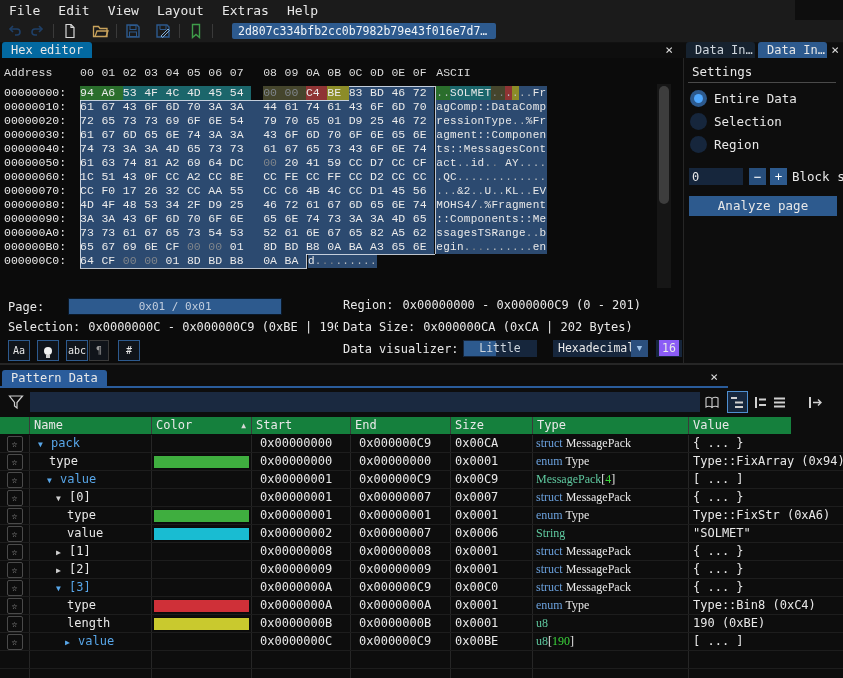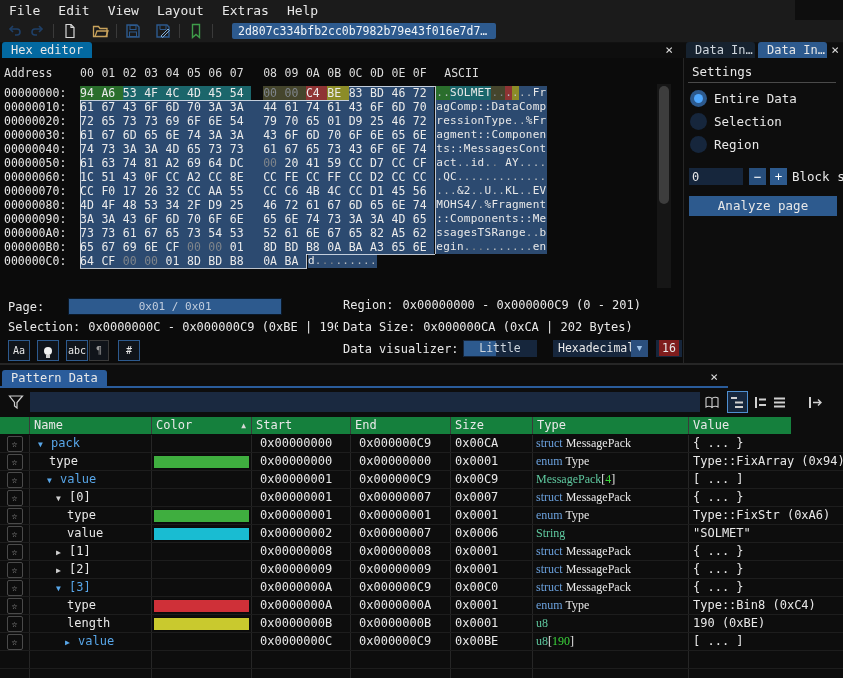--- a/index.html
+++ b/index.html
@@ -26,21 +26,21 @@
        white-space:nowrap;overflow:hidden;}
   .tab.hex{background:#0369a1;margin-left:2px;}
   .tab.inactive{background:#16222f;color:#cfd6dd;}
   .tab.active{background:#2d5a8e;}
   .xbtn{color:#e0e0e0;font-size:13px;line-height:16px;padding:0 4px;cursor:default;}
   #hex-tabbar .xbtn{position:absolute;right:6px;bottom:0;}
   #right-tabbar .tab{margin-left:3px;}
 
   
   #hex-panel{position:absolute;left:0;top:58px;width:683px;height:305px;background:#0b0b0b;overflow:hidden;}
-  .hexline{display:flex;height:14px;line-height:14px;font-size:11.5px;padding-left:4px;}
+  .hexline{display:flex;height:14px;line-height:14px;font-size:11.5px;padding-left:4px;font-family:Liberation Mono, monospace;}
   #hexhead{position:absolute;left:0;top:8px;width:683px;color:#dcdcdc;}
   .haddr{width:76px;flex:none;}
   .bh,.bcell{width:21.4px;flex:none;white-space:pre;}
   .bsp{width:12px;flex:none;}
   #hexrows{position:absolute;left:0;top:28px;width:683px;}
   .bcell{color:#eaeaea;}
   .bcell.dim,.ach.dim{color:#7f858b;}
   .ach.np{color:#b9bdc0;}
   .hg{background:#2a6e2c;} .ht{background:#1b666b;} .hz{background:#45452c;}
   .hr{background:#8f3434;} .hy{background:#8c8c28;} .hs{background:#2c4a70;}
@@ -66,21 +66,21 @@
   .bulbglyph:after{content:'';position:absolute;left:2px;top:8px;width:4px;height:3px;background:#cfcfcf;}
   #endian-toggle{position:relative;width:74px;height:17px;background:#16263c;margin-left:5px;flex:none;
                  text-align:center;line-height:17px;font-size:11.5px;color:#cdd5dd;overflow:hidden;}
   #endian-toggle .grab{position:absolute;left:1px;top:1px;width:32px;height:15px;background:#2d5a8e;}
   #endian-toggle .etext{position:relative;}
   #format-combo{width:95px;height:17px;background:#16263c;margin-left:16px;display:flex;flex:none;
                 font-size:11.5px;line-height:17px;}
   #format-combo .ctext{flex:1;padding-left:5px;overflow:hidden;white-space:nowrap;}
   #format-combo .carrow{width:17px;background:#2b4f7d;color:#9fc3e8;font-size:9px;text-align:center;line-height:17px;}
   #count-field{width:26px;height:17px;background:#16263c;margin-left:8px;flex:none;text-align:center;line-height:17px;font-size:11.5px;}
-  #count-field span{background:#7f1d1d;padding:1px 3px;}
+  #count-field span{background:#8b5cf6;padding:1px 3px;}
 
   
   #right-panel{position:absolute;left:683px;top:58px;width:160px;height:305px;background:#0d0d0d;
                border-left:1px solid #262626;font-size:12.5px;}
   #settings-title{position:absolute;left:8px;top:6px;}
   #settings-sep{position:absolute;left:4px;top:24px;width:148px;height:1px;background:#4a4a4a;}
   .radiorow{position:absolute;left:6px;display:flex;align-items:center;height:20px;}
   .radio{width:17px;height:17px;border-radius:50%;background:#16263c;margin-right:7px;position:relative;flex:none;}
   .radio.sel{background:#2d5a8e;}
   .radio.sel:after{content:'';position:absolute;left:4px;top:4px;width:9px;height:9px;border-radius:50%;background:#4fa8ff;}
@@ -215,21 +215,21 @@
           <span class="bsp"></span>
           <span class="bh">08</span>
           <span class="bh">09</span>
           <span class="bh">0A</span>
           <span class="bh">0B</span>
           <span class="bh">0C</span>
           <span class="bh">0D</span>
           <span class="bh">0E</span>
           <span class="bh">0F</span>
         </span>
-      <span style="margin-left:10px">ASCII</span>
+      <span style="margin-left:2px">ASCII</span>
     </div>
     <div id="hexrows">
         <div class="hexline">
           <span class="haddr">00000000:</span>
           <span class="bcell hg">94</span>
           <span class="bcell hg">A6</span>
           <span class="bcell ht">53</span>
           <span class="bcell ht">4F</span>
           <span class="bcell ht">4C</span>
           <span class="bcell ht">4D</span>

